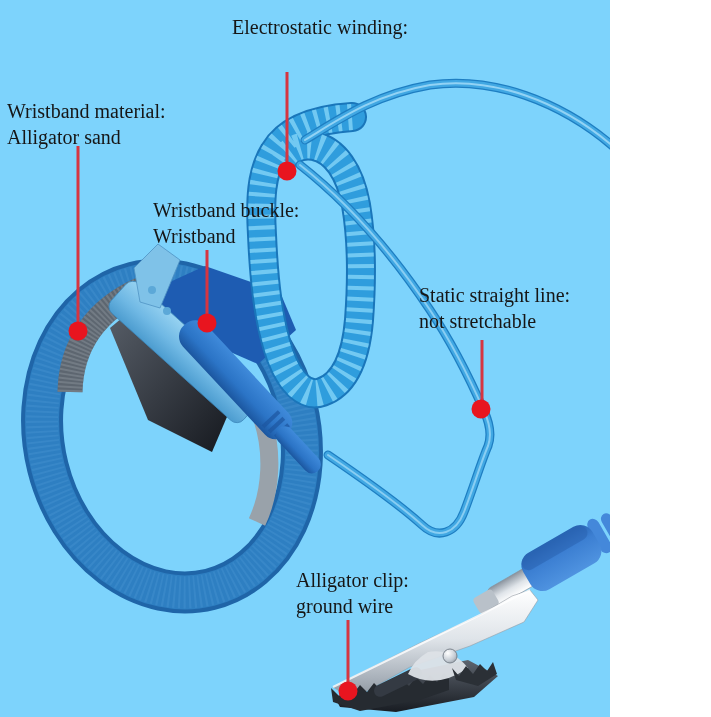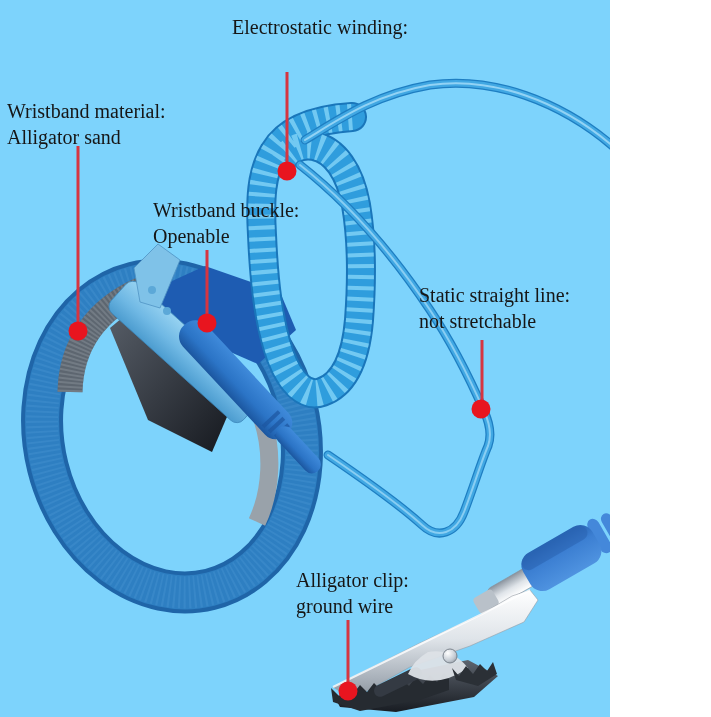--- a/index.html
+++ b/index.html
@@ -143,21 +143,21 @@
 
 <div class="callout" style="left:232px;top:14px;">
   <span>Electrostatic winding:</span>
 </div>
 <div class="callout" style="left:7px;top:98px;">
   <span>Wristband material:</span>
   <span>Alligator sand</span>
 </div>
 <div class="callout" style="left:147px;top:197px;margin-left:6px;">
   <span>Wristband buckle:</span>
-  <span>Openable</span>
+  <span>Wristband</span>
 </div>
 <div class="callout" style="left:419px;top:282px;">
   <span>Static straight line:</span>
   <span>not stretchable</span>
 </div>
 <div class="callout" style="left:296px;top:567px;">
   <span>Alligator clip:</span>
   <span>ground wire</span>
 </div>
 

